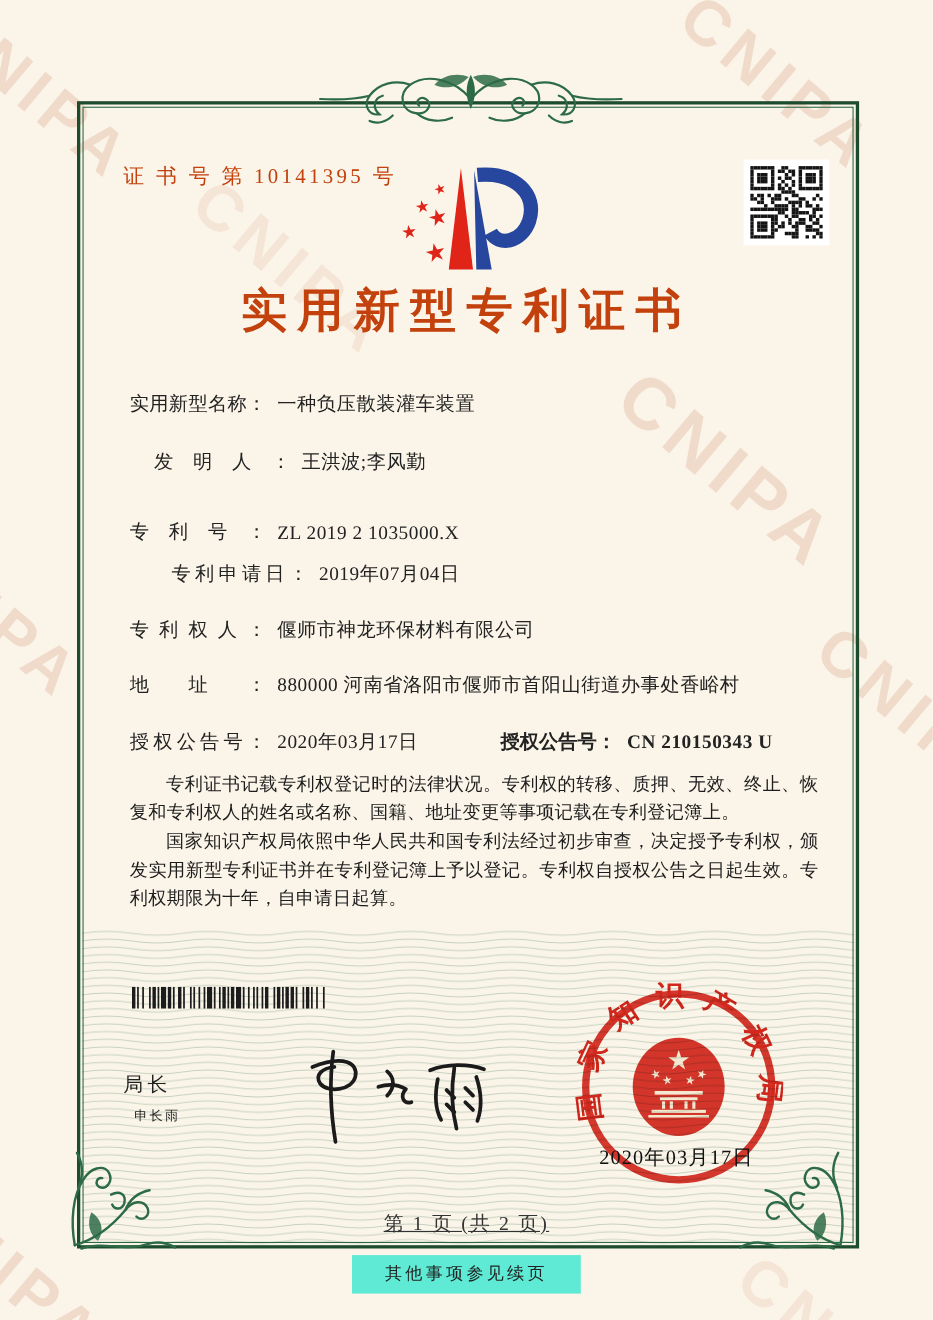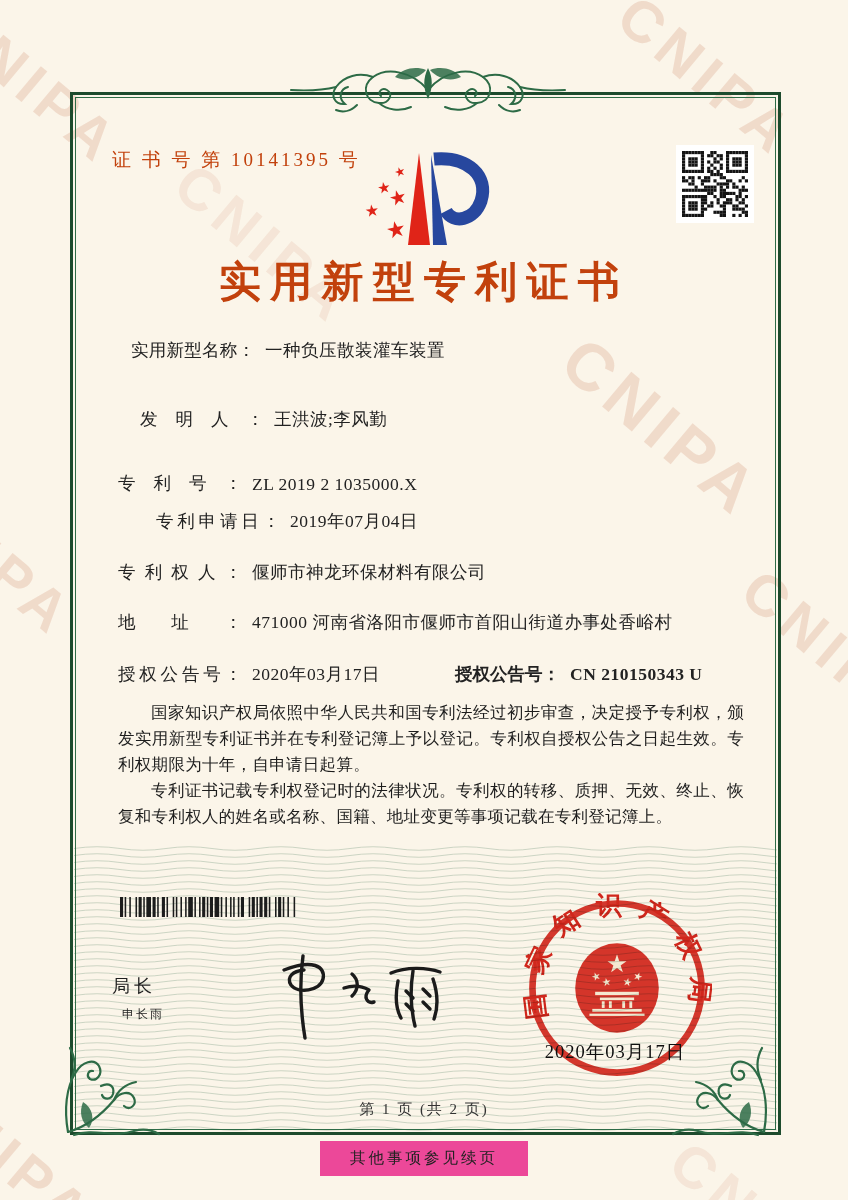--- a/index.html
+++ b/index.html
@@ -52,27 +52,27 @@
   .barcode{left:120px;top:897px;z-index:3;}
   
   .signer-role{left:112px;top:974px;font-size:18px;letter-spacing:4px;z-index:3;}
   .signer-name{left:122px;top:1006px;font-size:12px;letter-spacing:2px;z-index:3;font-family:Liberation Serif, serif;}
   .signature{left:246px;top:946px;z-index:4;}
   
   .seal{left:522px;top:893px;z-index:4;mix-blend-mode:multiply;}
   .seal-date{left:505px;top:1039px;width:220px;text-align:center;font-size:18.5px;
     letter-spacing:1px;color:#101010;z-index:5;}
   
-  .page-no{left:0;top:1100px;width:848px;text-align:center;font-size:15px;
-    letter-spacing:2px;color:#333;z-index:3;}
+  .page-no{left:0;top:1100px;width:848px;text-align:center;font-size:18px;
+    letter-spacing:2px;color:#333;z-index:3;text-decoration:underline;}
   .note-box{
     left:0;top:1141px;width:848px;text-align:center;z-index:3;
   }
   .note-box span{
-    display:inline-block;background:#ec4899;padding:7px 30px;font-size:15.5px;
+    display:inline-block;background:#5eead4;padding:7px 30px;font-size:15.5px;
     letter-spacing:3px;color:#222;
   }
   .ornament{z-index:3;}
 </style>
 </head>
 <body>
 
 <span class="wm" style="left:-28px;top:-10px;">CNIPA</span>
 <span class="wm" style="left:648px;top:-18px;">CNIPA</span>
 <span class="wm faint" style="left:205px;top:150px;">CNIPA</span>
@@ -378,48 +378,48 @@
       <rect x="36" y="60" width="3" height="3" fill="#141414"></rect>
       <rect x="39" y="60" width="3" height="3" fill="#141414"></rect>
       <rect x="48" y="60" width="3" height="3" fill="#141414"></rect>
       <rect x="54" y="60" width="3" height="3" fill="#141414"></rect>
       <rect x="60" y="60" width="3" height="3" fill="#141414"></rect>
     </svg>
 </div>
 
 <div class="abs title">实用新型专利证书</div>
 
-<div class="frow" style="top:338px;margin-left:13px;">
+<div class="frow" style="top:355px;">
   <span class="flabel">实用新型名称：</span><span class="fvalue">一种负压散装灌车装置</span>
 </div>
 <div class="frow" style="top:407px;margin-left:22px;">
   <span class="flabel">发明人：</span><span class="fvalue">王洪波;李风勤</span>
 </div>
 <div class="frow" style="top:459px;margin-top:12px;">
   <span class="flabel">专利号：</span><span class="fvalue">ZL 2019 2 1035000.X</span>
 </div>
 <div class="frow" style="top:509px;margin-left:38px;">
   <span class="flabel">专利申请日：</span><span class="fvalue">2019年07月04日</span>
 </div>
 <div class="frow" style="top:560px;">
   <span class="flabel">专利权人：</span><span class="fvalue">偃师市神龙环保材料有限公司</span>
 </div>
 <div class="frow" style="top:610px;">
-  <span class="flabel">地址：</span><span class="fvalue">471000 河南省洛阳市偃师市首阳山街道办事处香峪村</span>
+  <span class="flabel">地址：</span><span class="fvalue">880000 河南省洛阳市偃师市首阳山街道办事处香峪村</span>
 </div>
 <div class="frow" style="top:662px;">
   <span class="flabel">授权公告号：</span><span class="fvalue">2020年03月17日</span>
   <span class="fpair2">
     <span>授权公告号：</span><span class="fvalue">CN 210150343 U</span>
   </span>
 </div>
 
 <div class="abs paras">
+  <p>专利证书记载专利权登记时的法律状况。专利权的转移、质押、无效、终止、恢复和专利权人的姓名或名称、国籍、地址变更等事项记载在专利登记簿上。</p>
   <p>国家知识产权局依照中华人民共和国专利法经过初步审查，决定授予专利权，颁发实用新型专利证书并在专利登记簿上予以登记。专利权自授权公告之日起生效。专利权期限为十年，自申请日起算。</p>
-  <p>专利证书记载专利权登记时的法律状况。专利权的转移、质押、无效、终止、恢复和专利权人的姓名或名称、国籍、地址变更等事项记载在专利登记簿上。</p>
 </div>
 
 <svg class="abs barcode" id="barcode" width="226" height="20">
     <rect x="0.00" y="0" width="3.10" height="20" fill="#1c1c1c"></rect>
     <rect x="4.65" y="0" width="1.55" height="20" fill="#1c1c1c"></rect>
     <rect x="9.30" y="0" width="1.55" height="20" fill="#1c1c1c"></rect>
     <rect x="15.50" y="0" width="1.55" height="20" fill="#1c1c1c"></rect>
     <rect x="18.60" y="0" width="3.10" height="20" fill="#1c1c1c"></rect>
     <rect x="23.25" y="0" width="1.55" height="20" fill="#1c1c1c"></rect>
     <rect x="26.35" y="0" width="4.65" height="20" fill="#1c1c1c"></rect>

